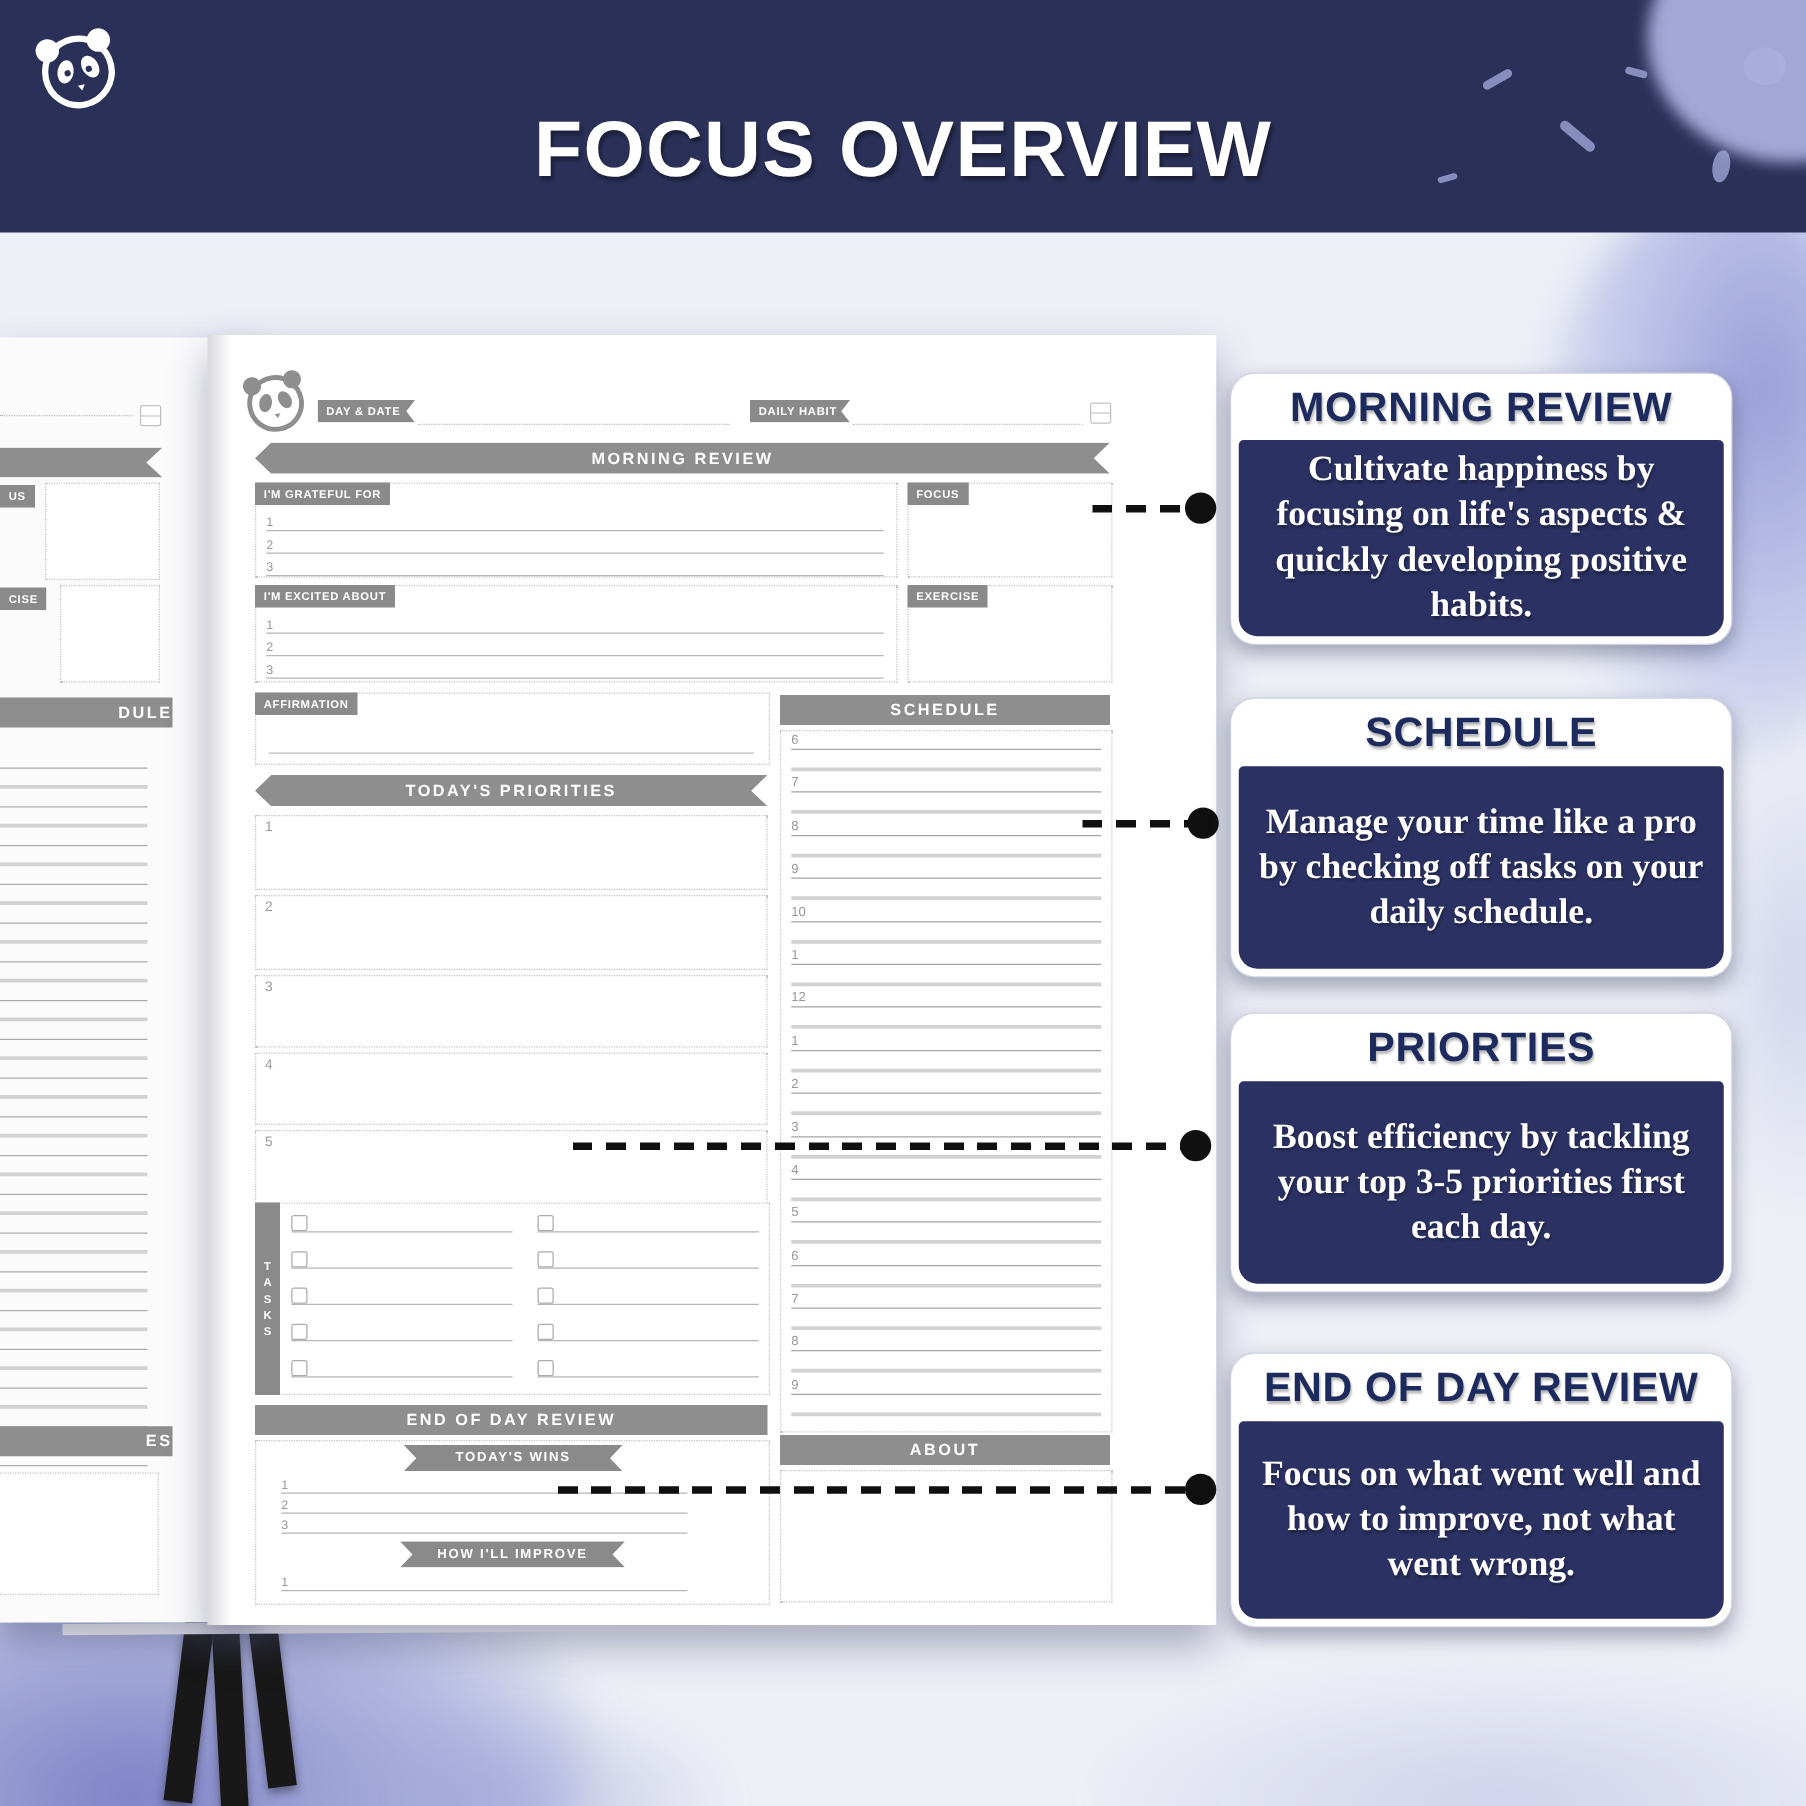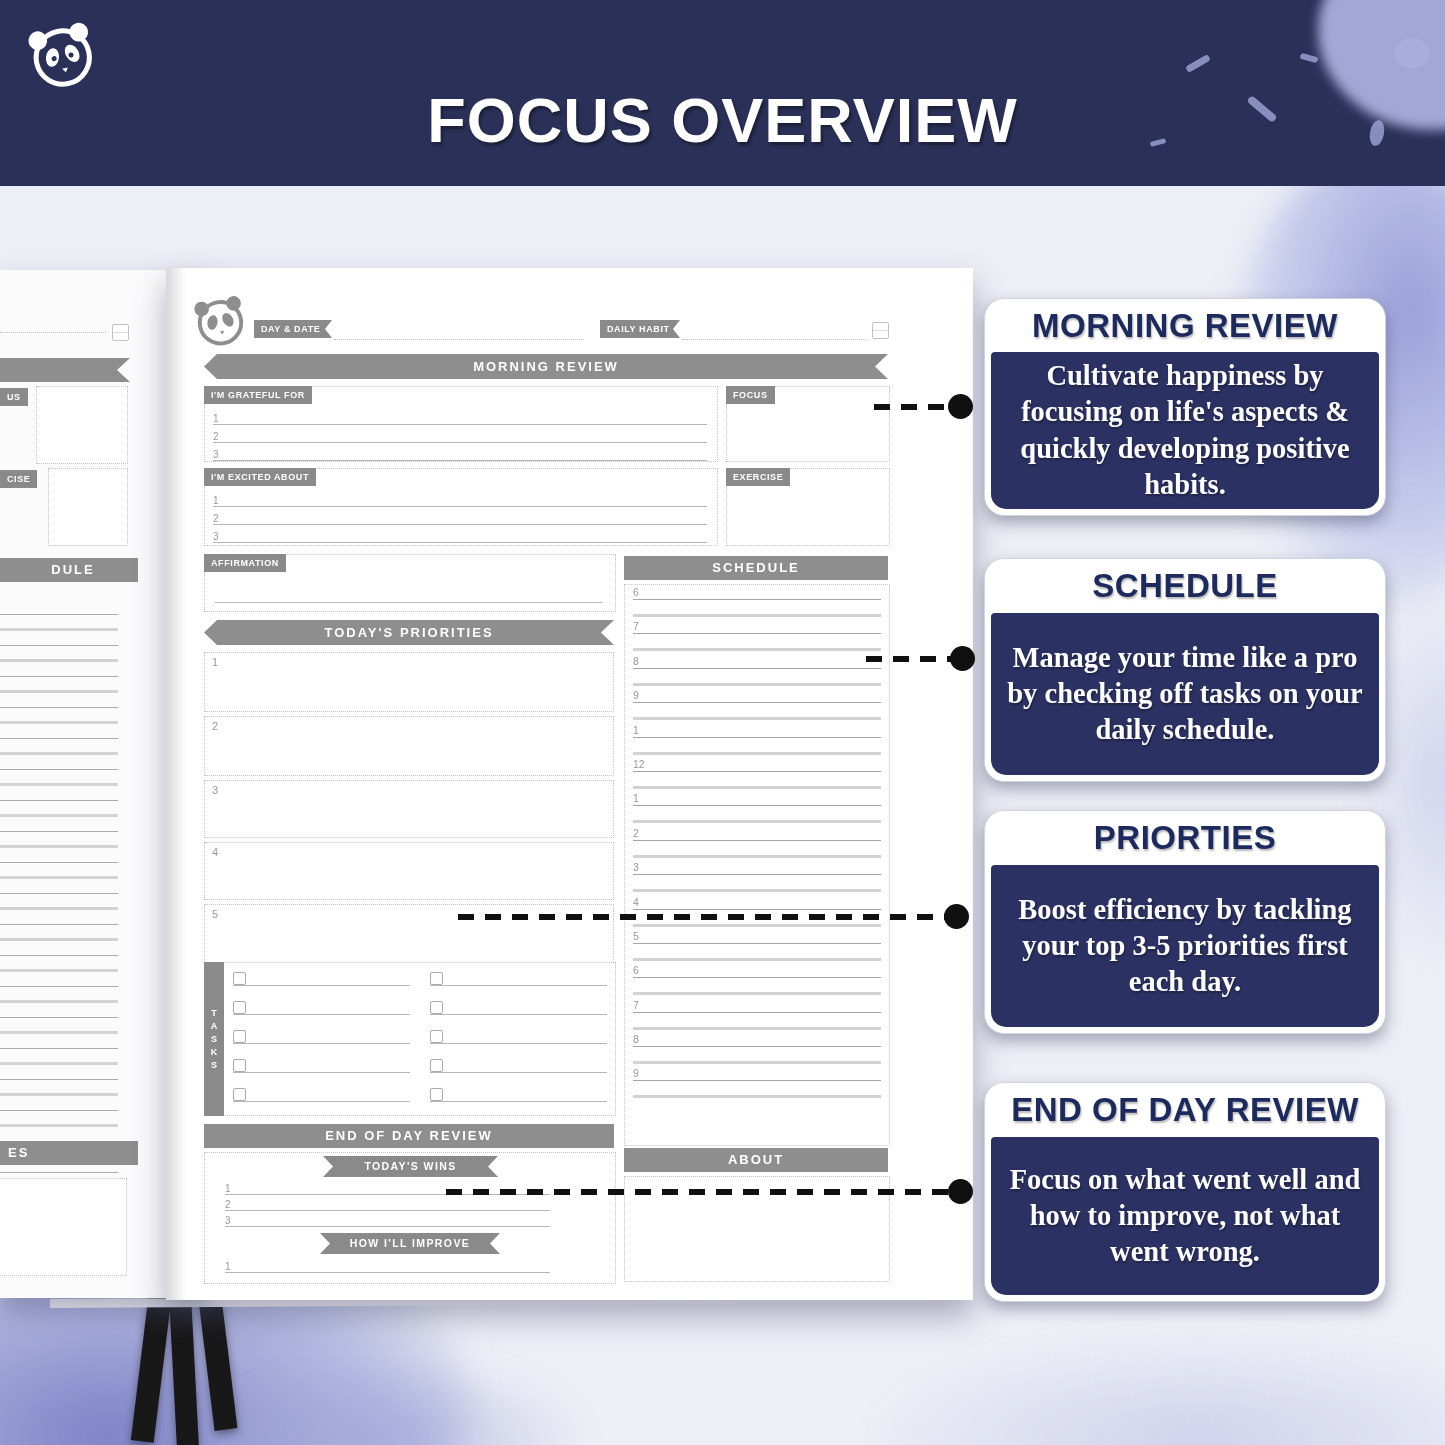--- a/index.html
+++ b/index.html
@@ -125,25 +125,25 @@
 
   
   .lp-dl{left:0;top:62px;width:106px;}
   .lp-gridicon{left:112px;top:54px;}
   .lp-banner{left:0;top:88px;width:130px;height:24px;background:#8e8e8e;
     clip-path:polygon(0 0,100% 0,calc(100% - 13px) 50%,100% 100%,0 100%);}
   .lp-chip-us{left:0;top:118px;}
   .lp-box1{left:36px;top:116px;width:90px;height:76px;}
   .lp-chip-cise{left:0;top:200px;}
   .lp-box2{left:48px;top:198px;width:78px;height:76px;}
-  .lp-bar-dule{left:0;top:288px;width:130px;height:24px;text-align:center;padding-left:8px;}
+  .lp-bar-dule{left:0;top:288px;width:130px;height:24px;text-align:right;padding-left:8px;}
   .lp-lines{left:0;top:330px;width:118px;}
   .lp-line{height:13.5px;border-bottom:1.5px solid #ababab;}
   .lp-line.thick{border-bottom:3px solid #d2d2d2;}
-  .lp-bar-es{left:0;top:871px;width:130px;height:24px;text-align:left;padding-left:8px;}
+  .lp-bar-es{left:0;top:871px;width:130px;height:24px;text-align:right;padding-left:8px;}
   .lp-notes{left:0;top:908px;width:126px;height:96px;border-left:none;}
 
   
   .callout{position:absolute;left:984px;width:402px;background:#fff;border-radius:20px;
     border:1px solid #cfd4e0;box-shadow:0 7px 16px rgba(45,50,80,.4);
     display:flex;flex-direction:column;overflow:hidden;padding:0 6px 6px 6px;box-sizing:border-box;}
   .co1{top:298px;height:218px;}
   .co2{top:558px;height:224px;}
   .co3{top:810px;height:224px;}
   .co4{top:1082px;height:220px;}
@@ -439,20 +439,25 @@
           <span class="hnum">8</span>
           <div class="hline"></div>
           <div class="hhalf"></div>
         </div>
         <div class="h-block">
           <span class="hnum">9</span>
           <div class="hline"></div>
           <div class="hhalf"></div>
         </div>
         <div class="h-block">
+          <span class="hnum">10</span>
+          <div class="hline"></div>
+          <div class="hhalf"></div>
+        </div>
+        <div class="h-block">
           <span class="hnum">1</span>
           <div class="hline"></div>
           <div class="hhalf"></div>
         </div>
         <div class="h-block">
           <span class="hnum">12</span>
           <div class="hline"></div>
           <div class="hhalf"></div>
         </div>
         <div class="h-block">

